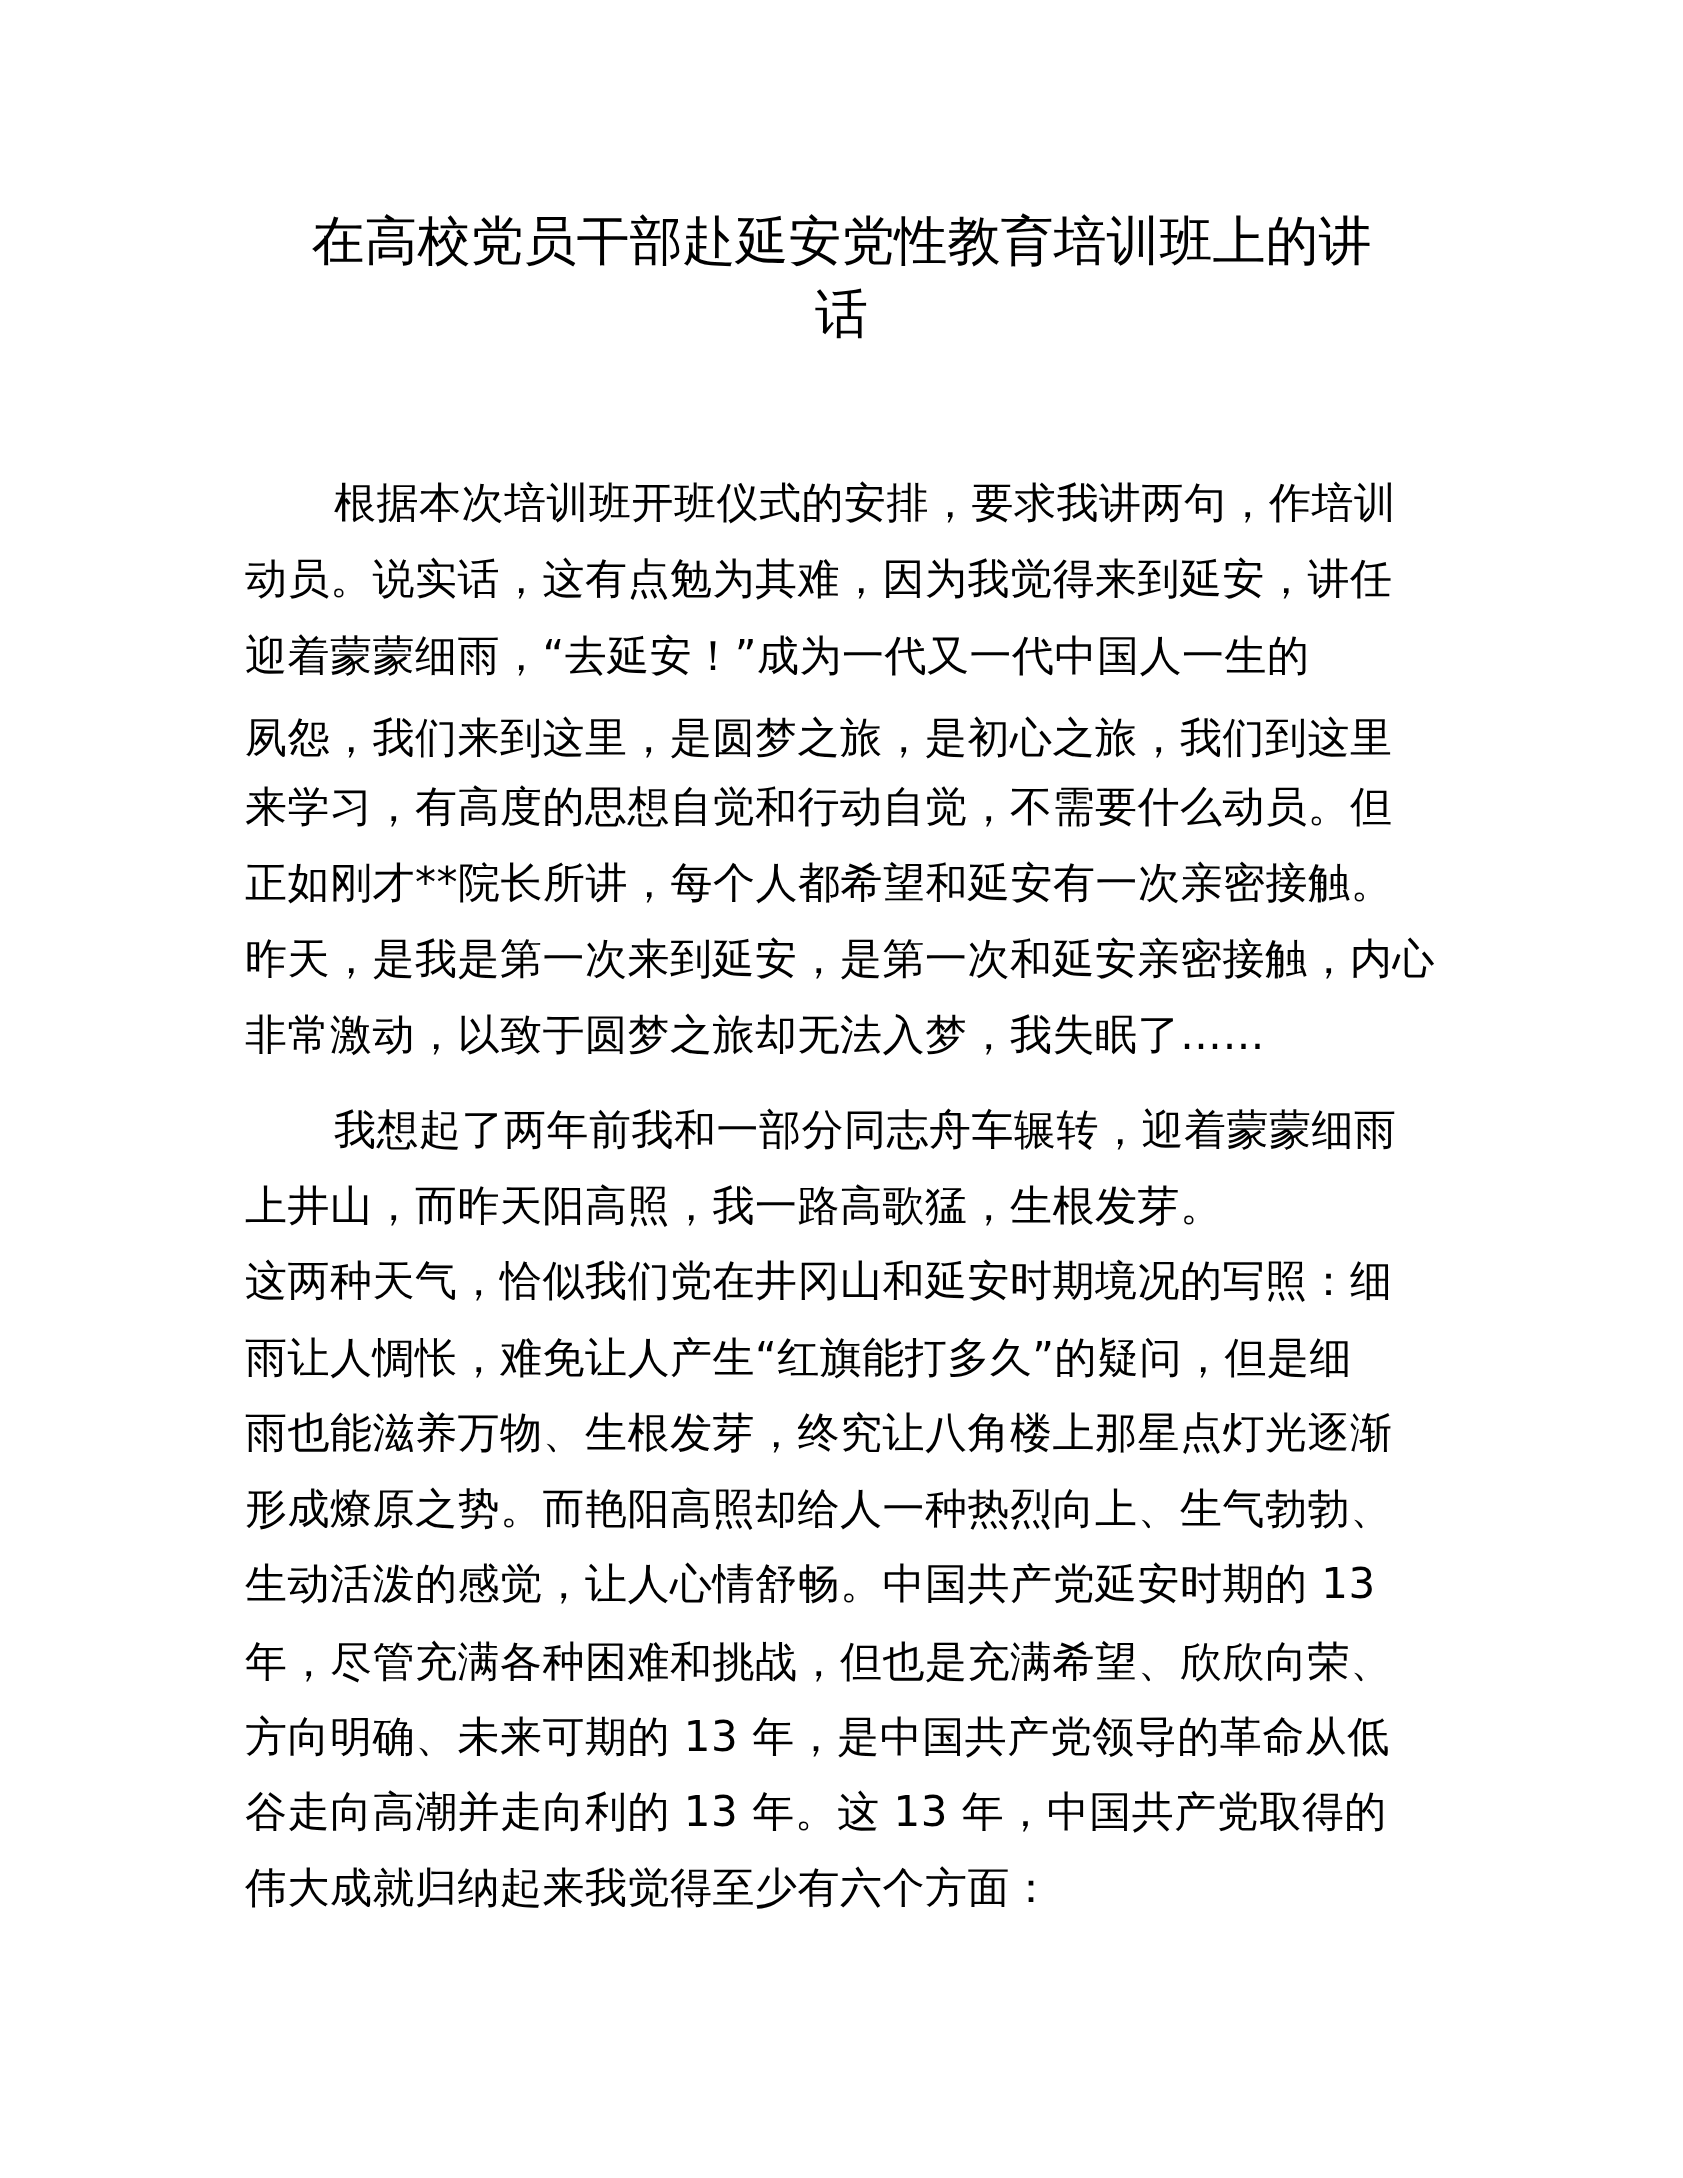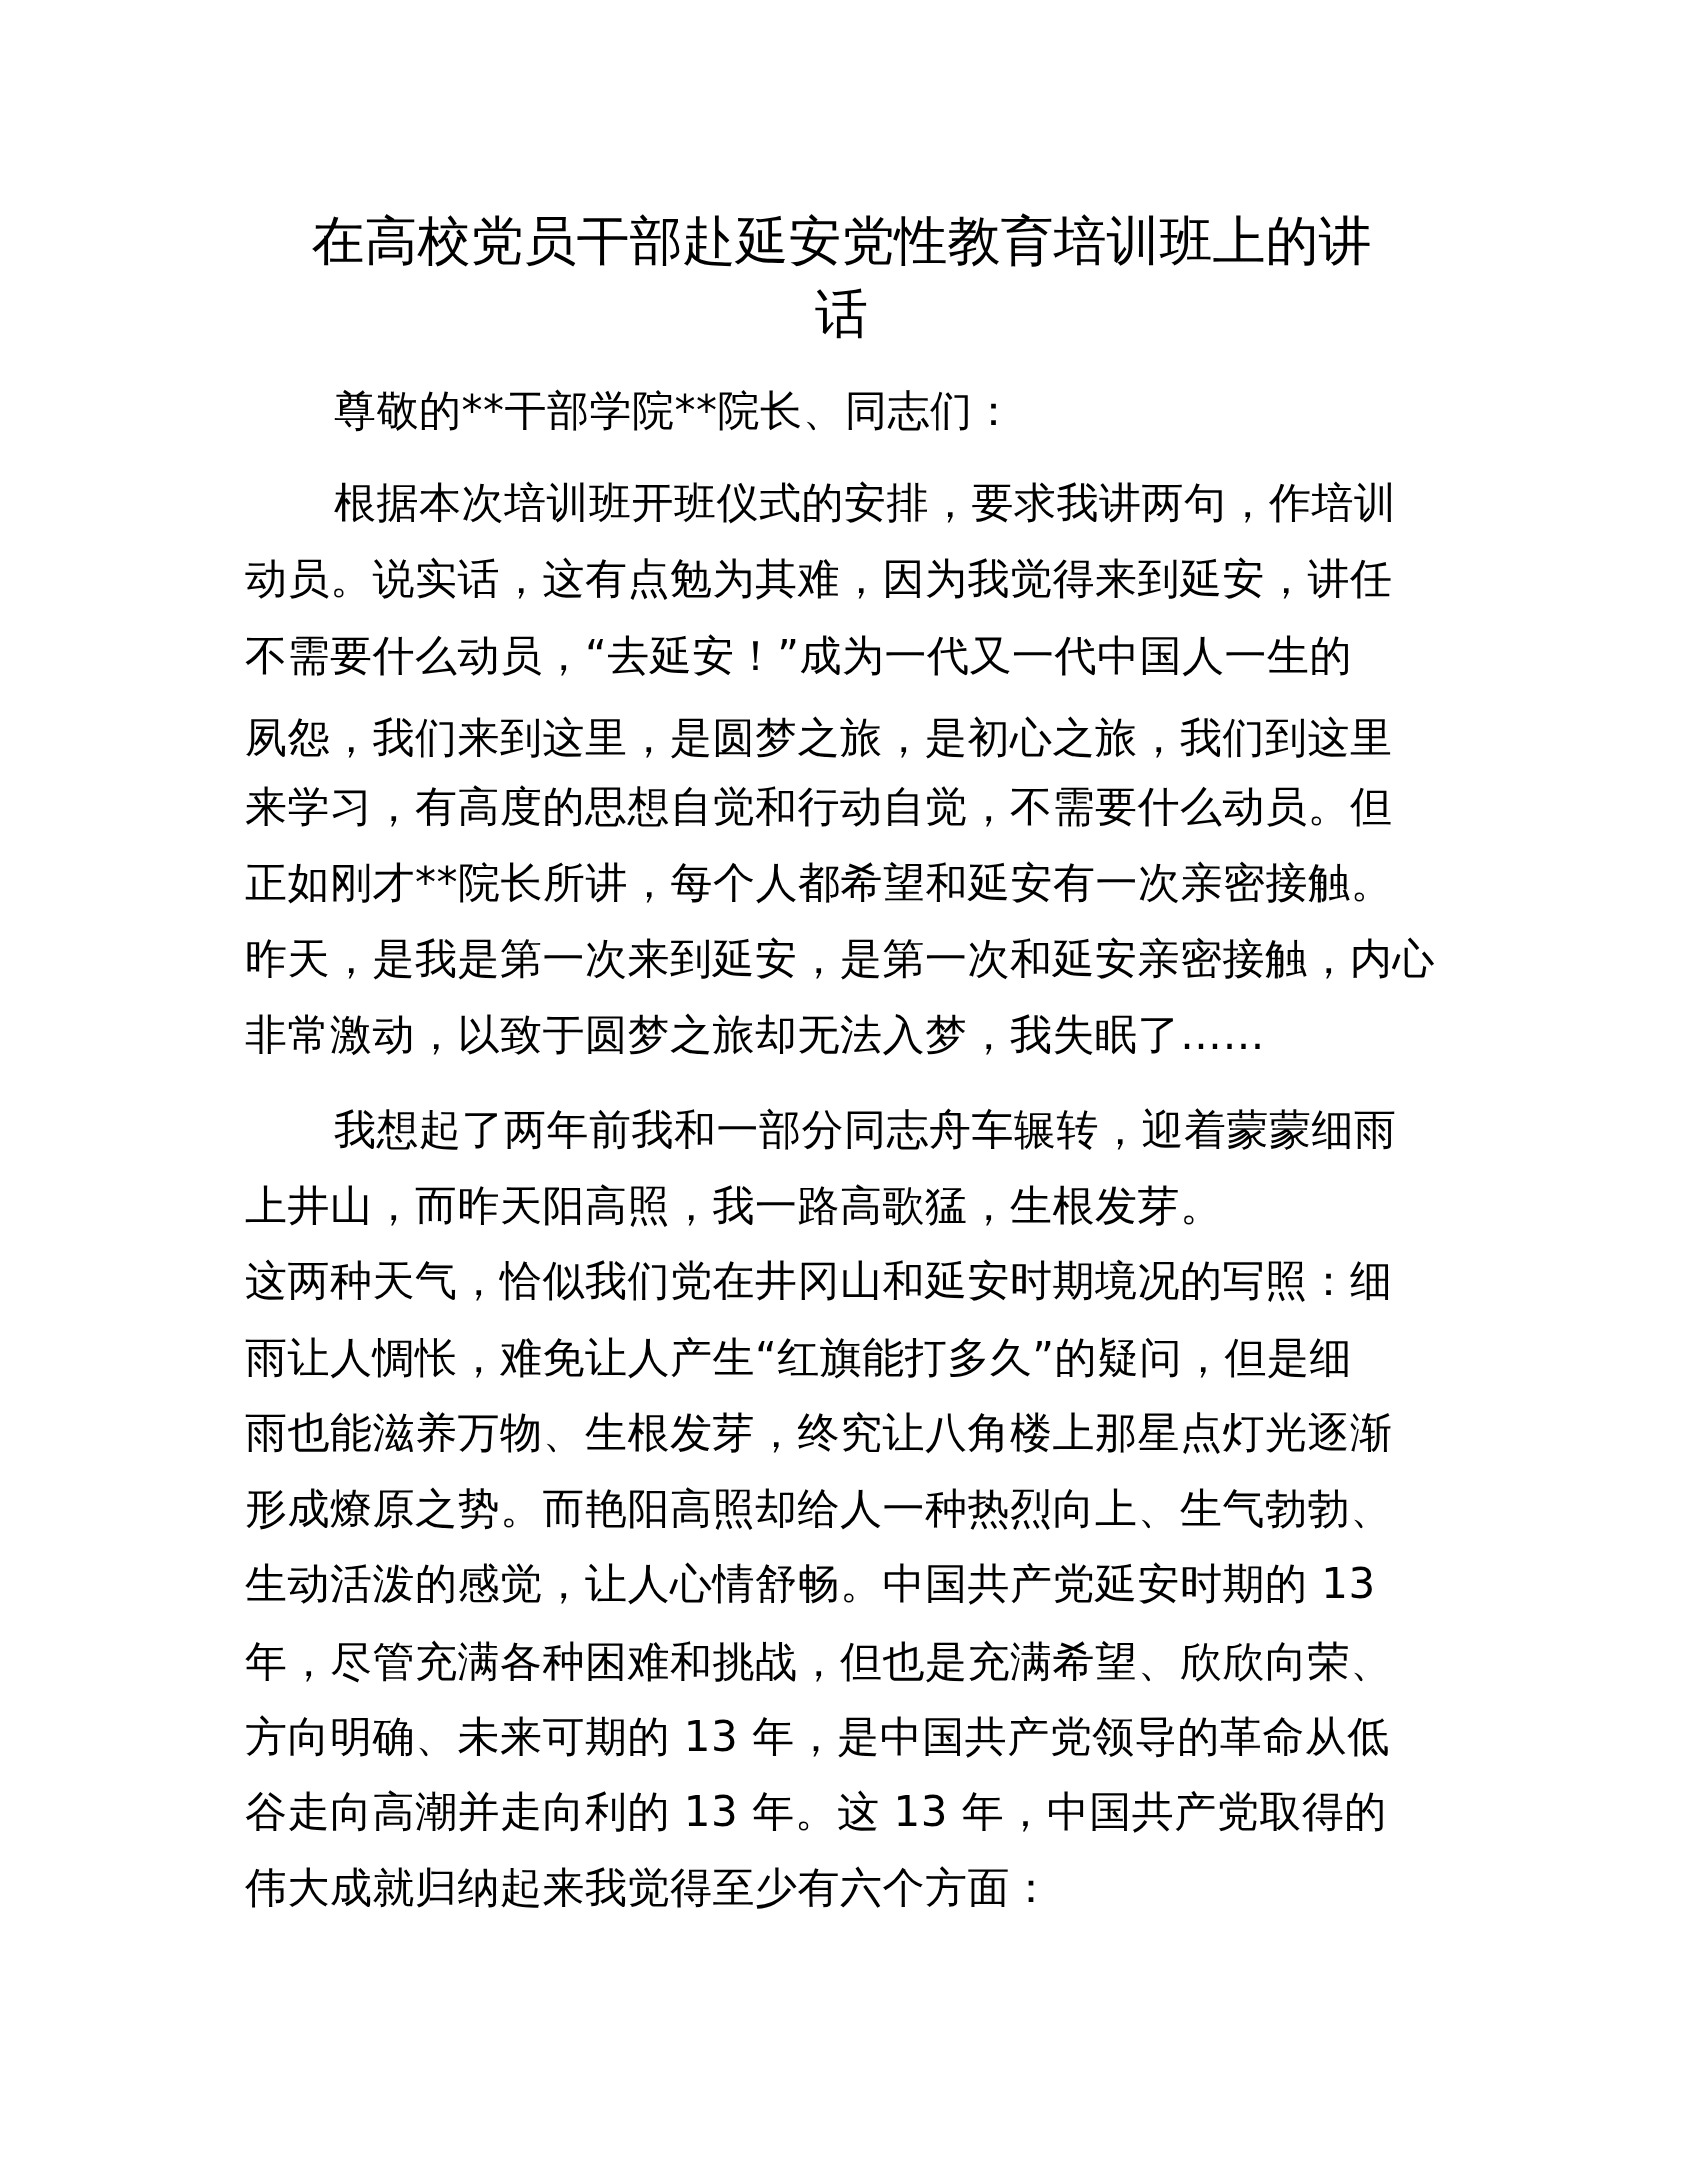--- a/index.html
+++ b/index.html
@@ -10,26 +10,25 @@
            font-size:53px; line-height:73px; white-space:nowrap; }
   .line { position:absolute; font-size:42px; line-height:59px; white-space:nowrap; letter-spacing:0.5px; }
 </style>
 </head>
 <body>
 
 <div class="page">
   <div class="title" style="top:204px;">在高校党员干部赴延安党性教育培训班上的讲</div>
   <div class="title" style="top:277px;">话</div>
 
-  <div class="line" style="left:334px; top:381px;">尊敬的**干部学院**院长、同志们：</div>
 
   <div>
     <div class="line" style="left:334px; top:473px;">根据本次培训班开班仪式的安排，要求我讲两句，作培训</div>
     <div class="line" style="left:245px; top:549px;">动员。说实话，这有点勉为其难，因为我觉得来到延安，讲任</div>
-    <div class="line" style="left:245px; top:626px;">不需要什么动员，“去延安！”成为一代又一代中国人一生的</div>
+    <div class="line" style="left:245px; top:626px;">迎着蒙蒙细雨，“去延安！”成为一代又一代中国人一生的</div>
     <div class="line" style="left:245px; top:708px;">夙怨，我们来到这里，是圆梦之旅，是初心之旅，我们到这里</div>
     <div class="line" style="left:245px; top:777px;">来学习，有高度的思想自觉和行动自觉，不需要什么动员。但</div>
     <div class="line" style="left:245px; top:853px;">正如刚才**院长所讲，每个人都希望和延安有一次亲密接触。</div>
     <div class="line" style="left:245px; top:929px;">昨天，是我是第一次来到延安，是第一次和延安亲密接触，内心</div>
     <div class="line" style="left:245px; top:1005px;">非常激动，以致于圆梦之旅却无法入梦，我失眠了……</div>
   </div>
 
   <div>
     <div class="line" style="left:334px; top:1100px;text-align:right;">我想起了两年前我和一部分同志舟车辗转，迎着蒙蒙细雨</div>
     <div class="line" style="left:245px; top:1176px;">上井山，而昨天阳高照，我一路高歌猛，生根发芽。</div>

